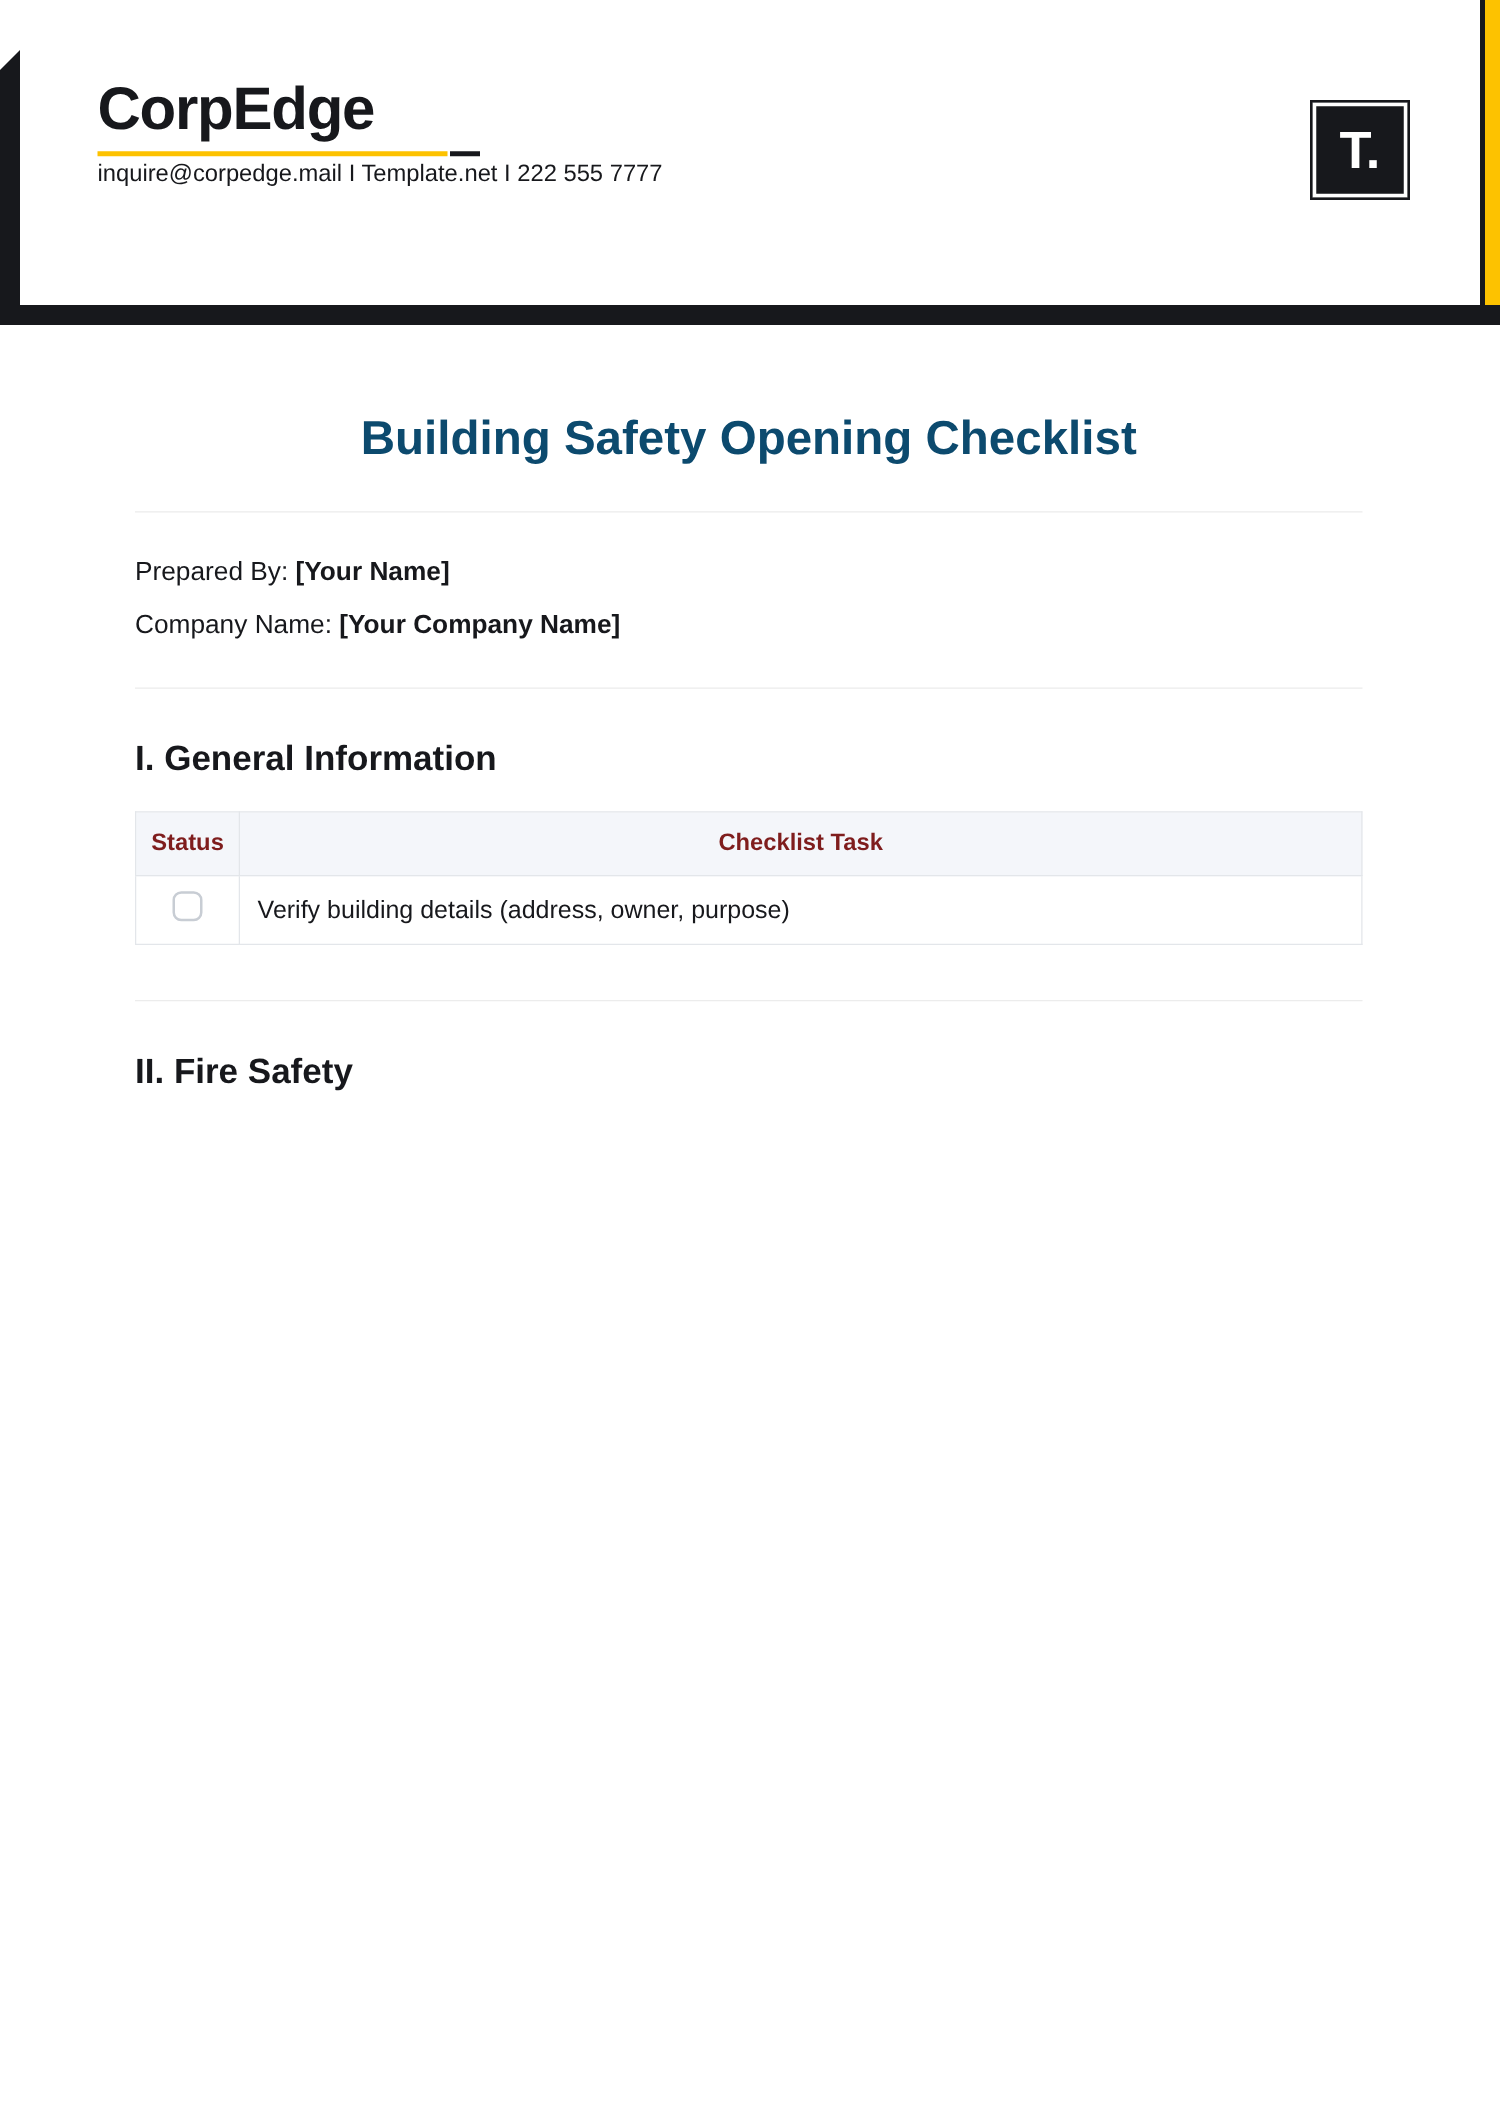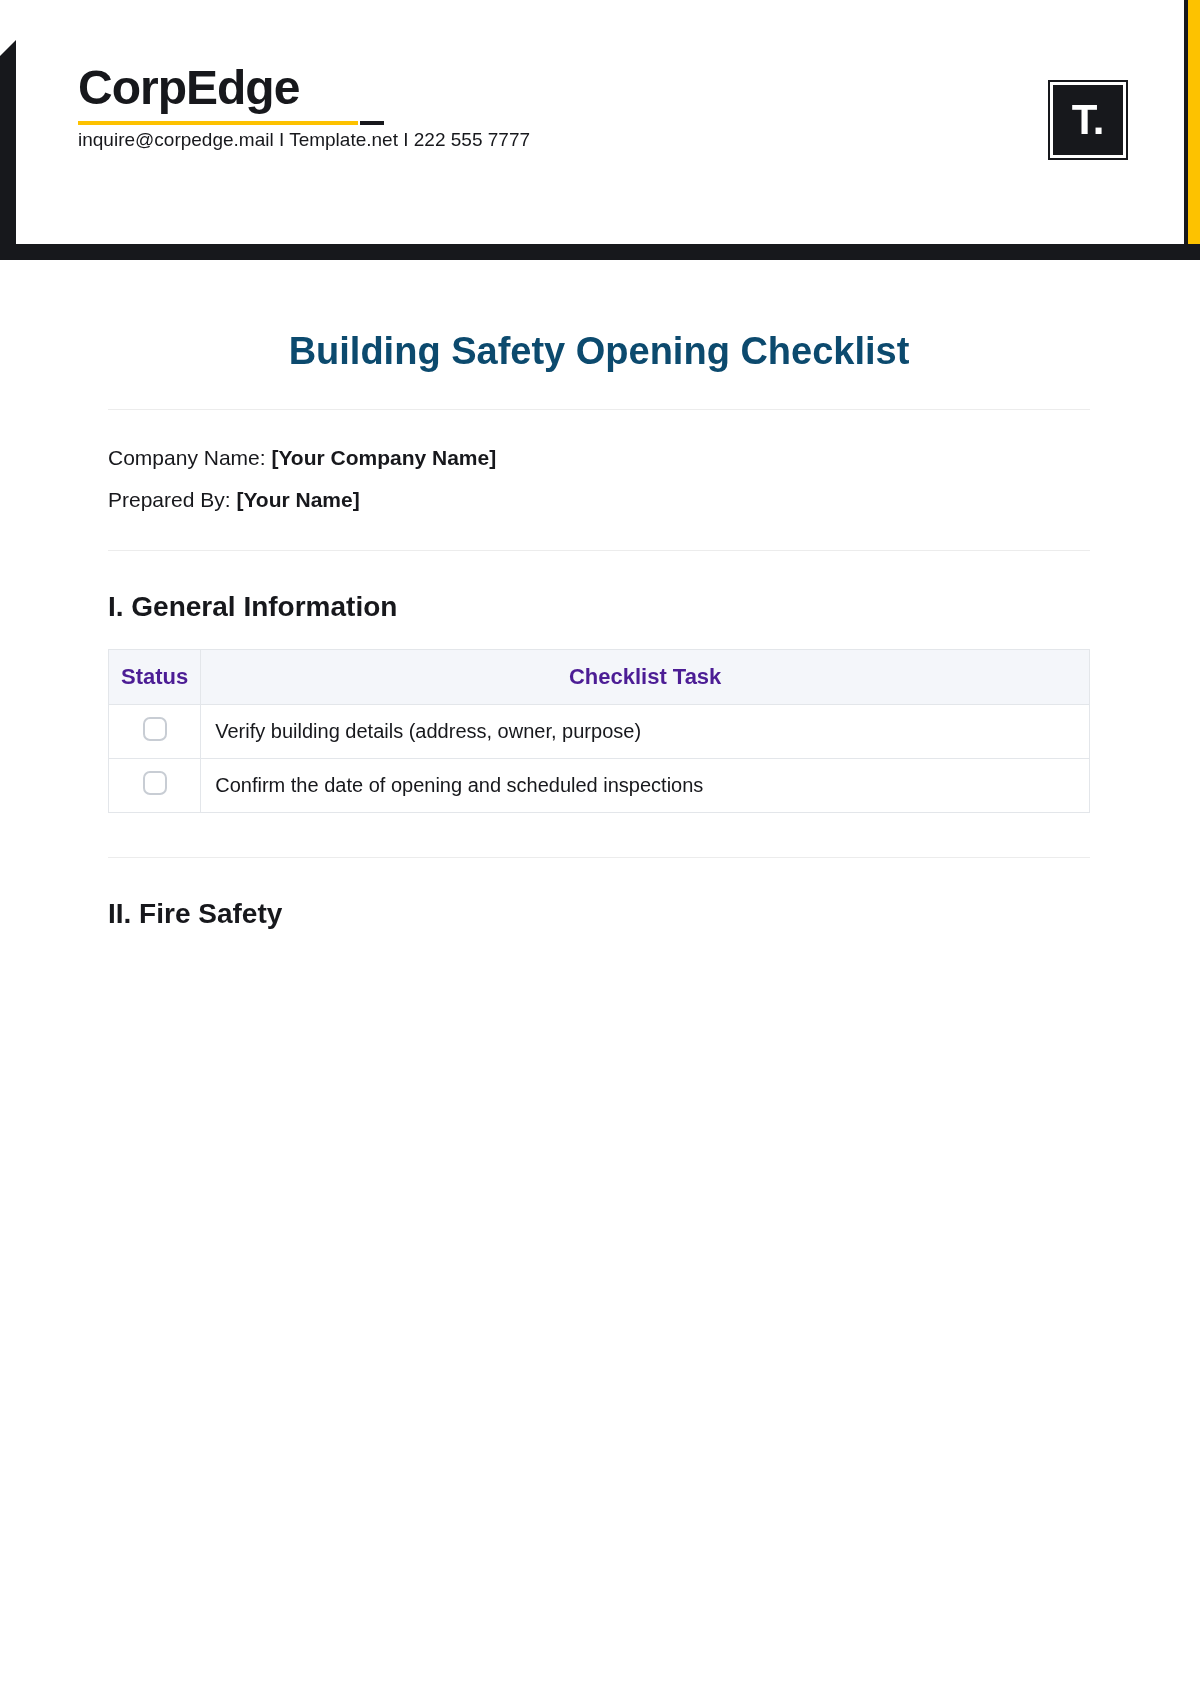--- a/index.html
+++ b/index.html
@@ -124,23 +124,23 @@
       margin-top: 40px;
       margin-bottom: 26px;
     }
     table.checklist {
       width: 100%;
       border-collapse: collapse;
       border: 1px solid #e3e6ea;
     }
     table.checklist th {
       background: #f4f6fa;
-      color: #4c1d95;
-      font-weight: 700;
-      font-size: 22px;
+      color: #7f1d1d;
+      font-weight: 700;
+      font-size: 19px;
       padding: 14px 12px;
       border: 1px solid #e3e6ea;
       text-align: center;
     }
     table.checklist th.status-col {
       width: 82px;
     }
     table.checklist td {
       border: 1px solid #e3e6ea;
       padding: 12px 14px;
@@ -184,24 +184,24 @@
     <span>T.</span>
   </div>
 </div>
 
 <div class="doc-body">
   <h1 class="doc-title">Building Safety Opening Checklist</h1>
   <hr class="divider">
 
   <div class="meta-block">
     <div class="meta-row">
-      <span>Company Name: </span><span class="meta-value">[Your Company Name]</span>
+      <span>Prepared By: </span><span class="meta-value">[Your Name]</span>
     </div>
     <div class="meta-row">
-      <span>Prepared By: </span><span class="meta-value">[Your Name]</span>
+      <span>Company Name: </span><span class="meta-value">[Your Company Name]</span>
     </div>
   </div>
 
   <hr class="divider">
 
   <h2 class="section-heading">I. General Information</h2>
 
   <table class="checklist">
     <thead>
       <tr>
@@ -209,25 +209,19 @@
         <th>Checklist Task</th>
       </tr>
     </thead>
     <tbody>
       <tr>
         <td class="status-cell">
           <span class="checkbox"></span>
         </td>
         <td>Verify building details (address, owner, purpose)</td>
       </tr>
-      <tr>
-        <td class="status-cell">
-          <span class="checkbox"></span>
-        </td>
-        <td>Confirm the date of opening and scheduled inspections</td>
-      </tr>
     </tbody>
   </table>
 
   <hr class="section-divider">
 
   <h2 class="section-heading">II. Fire Safety</h2>
 </div>
 
 </body></html>

